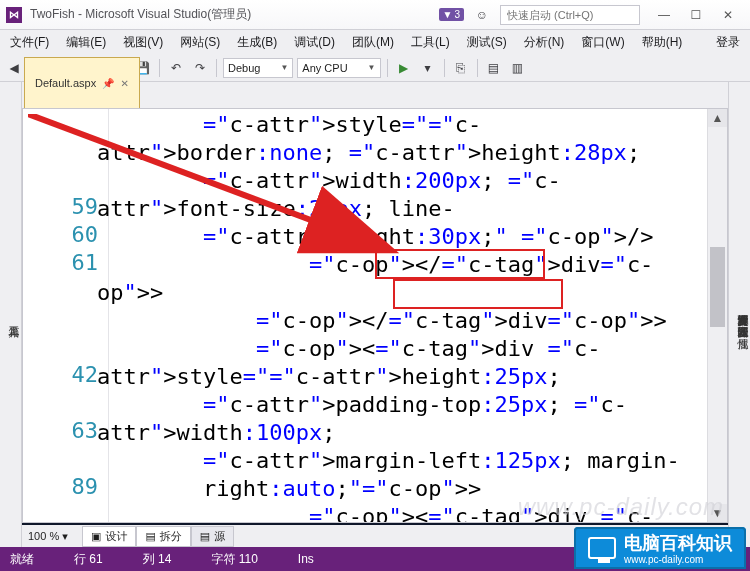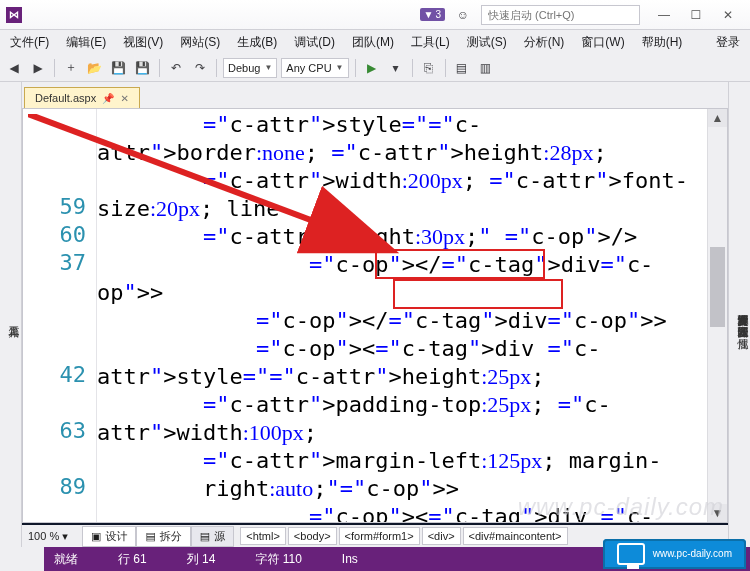--- a/index.html
+++ b/index.html
@@ -29,21 +29,21 @@
     display: inline-flex; align-items:center; justify-content:center;
     color:#fff; font-weight:bold; font-size:10px;
   }
   .title-text { flex: 0 0 auto; color:#525257; }
   .title-spacer { flex:1; }
   .notify-badge {
     background:#7151a5; color:#fff; font-size:10px;
     padding:1px 4px; border-radius:2px; display:inline-flex; gap:2px; align-items:center;
   }
   .quick-launch {
-    width: 159px; height: 20px;
+    width: 140px; height: 20px;
     border:1px solid #c7c7cf;
     background:#fff;
     font-size:11px; color:#9c9ca3;
     padding: 0 6px;
   }
   .win-btns { display:flex; }
   .win-btns span {
     width:32px; height:22px;
     display:inline-flex; align-items:center; justify-content:center;
     color:#555;
@@ -70,21 +70,21 @@
   }
   .tb-sep { width:1px; height:18px; background:#c7c7cf; margin:0 2px; }
   .tb-ico {
     width:20px; height:20px;
     display:inline-flex; align-items:center; justify-content:center;
     color:#3e3e42;
   }
   .tb-combo {
     height:20px; border:1px solid #c7c7cf; background:#fff;
     display:inline-flex; align-items:center;
-    padding:0 4px; gap:4px; font-size:11px;text-align:center;
+    padding:0 4px; gap:20px; font-size:11px;text-align:center;
   }
   .tb-combo .chev { font-size:8px; color:#555; }
   .play { color:#388a34; }
   
   .side-strip {
     position:absolute; left:0; top:82px; bottom:24px;
     width:22px; background:#efeff2; border-right:1px solid #d0d0d6;
     writing-mode:vertical-rl; text-orientation:upright;
     font-size:11px; color:#333; text-align:center; padding-top:6px;
   }
@@ -98,51 +98,51 @@
   
   .doc-tabs {
     height: 26px;
     display:flex; align-items:flex-end;
     background:#efeff2;
     margin-left:22px; margin-right:22px;
     padding-left:2px;
   }
   .doc-tab {
     background:#fff; border:1px solid #c9a94f; border-bottom:none;
-    padding:4px 10px; font-size:11px; color:#333;
+    padding:19px 10px; font-size:11px; color:#333;
     display:flex; align-items:center; gap:6px;
     background:#fdf1c6;
   }
   .doc-tab.active { background:#fff4cc; }
   .pin,.x { font-size:10px; color:#777; }
   
   .editor-wrap {
     position:absolute;
     left:22px; right:22px; top:108px; bottom:48px;
     background:#fff; border:1px solid #c7c7cf;
     overflow:hidden;
   }
   .gutter {
     position:absolute; left:0; top:0; bottom:0;
-    width:74px;
+    width:86px;
     background:#fff; color:#2b91af;
     font-family: Consolas, monospace; font-size:22px;
     text-align:right; padding-right:10px;
     border-right:1px solid #e4e4e8;
   }
   .gutter div { height:28px; line-height:28px; }
   .code-area {
     position:absolute; left:70px; right:22px; top:0; bottom:0;
     padding:2px 4px;
     font-family: Consolas, monospace; font-size:22px;
     line-height:28px; color:#000;
     white-space:pre;
   }
   .c-op    { color:#0000ff; }
-  .c-str   { color:#0000ff;font-family:Liberation Serif, serif; }
+  .c-str   { color:#0000ff; }
   .code-area .line { white-space:pre-wrap; }
   .hl-box1, .hl-box2 {
     position:absolute; border:2px solid #d22;
     pointer-events:none;
   }
   .arrow {
     position:absolute; left:28px; top:114px; width:390px; height:150px;
     pointer-events:none;
   }
   
@@ -173,21 +173,20 @@
   }
   .breadcrumb span {
     border:1px solid #c7c7cf; background:#fff; padding:2px 5px;
   }
   
   .status-bar {
     position:absolute; bottom:0; left:0; right:0; height:24px;
     background:#68217a; color:#fff;
     display:flex; align-items:center; padding:0 10px; gap:40px;
     font-size:12px;
-    margin-left:44px;
   }
   .watermark {
     position:absolute; right:26px; bottom:50px; color:#d0d0d6;
     font-size:24px; font-style:italic; letter-spacing:1px; opacity:.6;
     pointer-events:none;
   }
   .footer-brand {
     position:absolute; right:4px; bottom:2px;
     background:#0d8bd9; color:#fff; padding:4px 14px;
     border-radius:4px 4px 0 0;
@@ -203,20 +202,21 @@
     content:""; position:absolute; bottom:-6px; left:8px; width:12px; height:4px;
     background:#fff;
   }
   .footer-brand small { font-size:10px; font-weight:normal; display:block; line-height:1; }
 </style>
 </head>
 <body>
 
 <div class="title-bar">
   <span class="vs-logo">⋈</span>
+  <span class="title-text">TwoFish - Microsoft Visual Studio(管理员)</span>
   <span class="title-spacer"></span>
   <span class="notify-badge">▼<span>3</span></span>
   <span class="tb-ico">☺</span>
   <input class="quick-launch" placeholder="快速启动 (Ctrl+Q)" style="">
   <div class="win-btns">
     <span>—</span>
     <span>☐</span>
     <span>✕</span>
   </div>
 </div>
@@ -278,21 +278,21 @@
   </div>
 </div>
 
 <div class="editor-wrap">
   <div class="gutter" id="gutter">
       <div></div>
       <div></div>
       <div></div>
       <div>59</div>
       <div>60</div>
-      <div>37</div>
+      <div>61</div>
       <div></div>
       <div></div>
       <div></div>
       <div>42</div>
       <div></div>
       <div>63</div>
       <div></div>
       <div>89</div>
       <div></div>
     </div>
@@ -318,37 +318,31 @@
   <line x1="0" y1="0" x2="360" y2="135" stroke="#d22" stroke-width="6" marker-end="url(#ah)"></line>
 </svg>
 
 <div class="mode-tabs">
   <div style="width:60px; padding-left:6px;">
     <span>100 %</span> ▾
   </div>
   <div class="mt">▣ <span>设计</span></div>
   <div class="mt">▤ <span>拆分</span></div>
   <div class="mt" style="background:#e8e8ee">▤ <span>源</span></div>
-  <div class="breadcrumb" id="bc">
-      <span>&lt;html&gt;</span>
-      <span>&lt;body&gt;</span>
-      <span>&lt;form#form1&gt;</span>
-      <span>&lt;div&gt;</span>
-      <span>&lt;div#maincontent&gt;</span>
-    </div>
 </div>
 
 <div class="status-bar">
   <span>就绪</span>
   <span>行 61</span>
   <span>列 14</span>
   <span>字符 110</span>
   <span>Ins</span>
 </div>
 
 <div class="watermark">www.pc-daily.com</div>
 
 <div class="footer-brand">
   <div class="mon"></div>
   <div>
+    <span>电脑百科知识</span>
     <small>www.pc-daily.com</small>
   </div>
 </div>
 
 </body></html>

